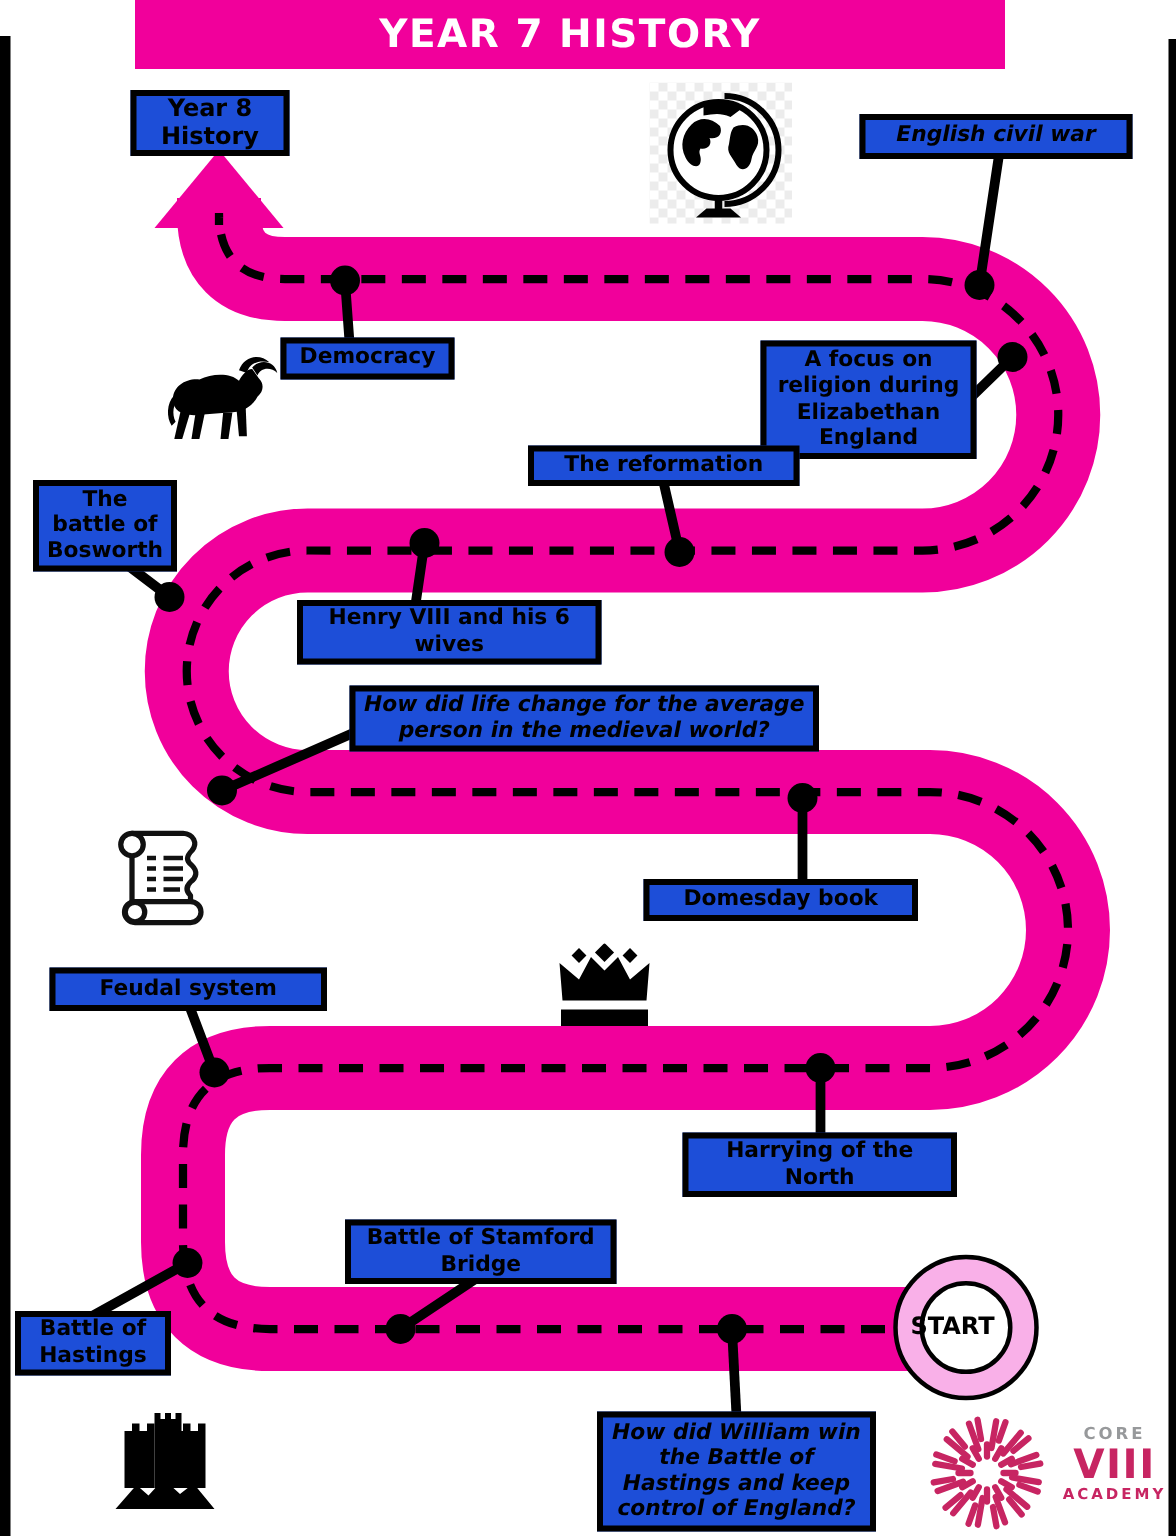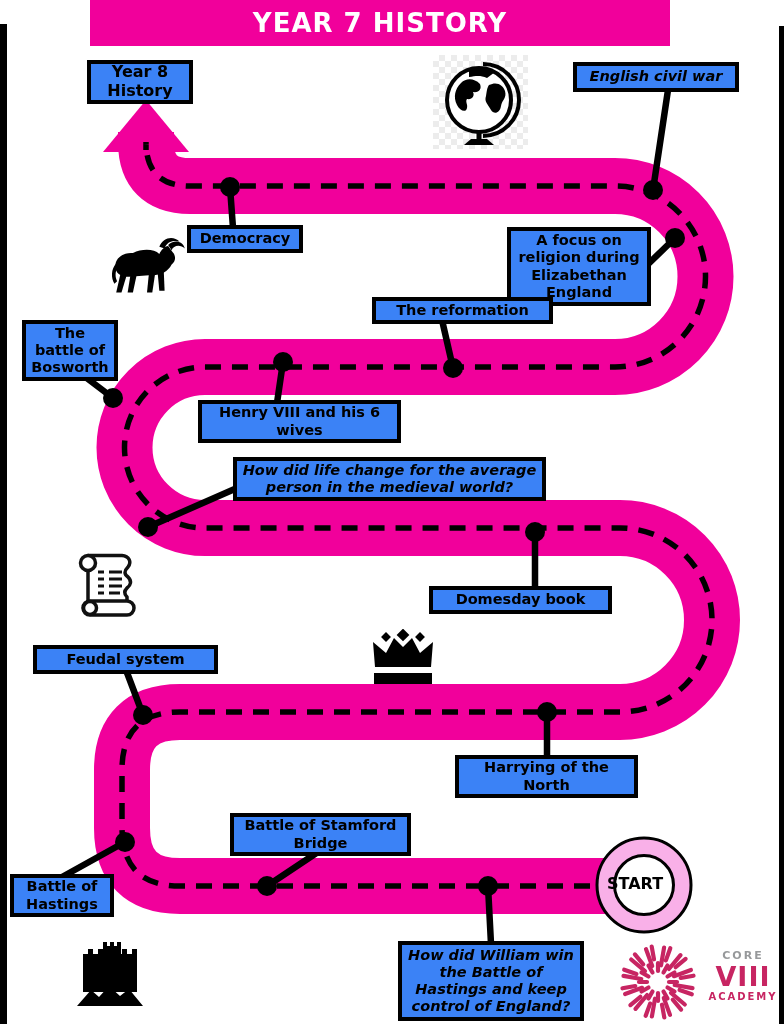--- a/index.html
+++ b/index.html
@@ -5,21 +5,21 @@
   html,body{margin:0;padding:0;background:#fff;}
   #canvas{position:relative;width:784px;height:1024px;background:#ffffff;overflow:hidden;
           font-family:"DejaVu Sans","Liberation Sans",sans-serif;}
   .abs{position:absolute;}
   
   .frame{position:absolute;background:#000;}
   
   #banner{left:90px;top:0;width:580px;height:46px;background:#F1009B;color:#fff;
           font-weight:bold;font-size:26px;letter-spacing:1px;text-align:center;line-height:46px;z-index:3;}
   
-  .label{position:absolute;background:#3b82f6;border:4px solid #000;box-sizing:border-box;
+  .label{position:absolute;background:#1d4ed8;border:4px solid #000;box-sizing:border-box;
          font-weight:bold;font-size:14.5px;line-height:1.18;color:#000;text-align:center;
          display:flex;align-items:center;justify-content:center;white-space:pre-line;z-index:3;}
   .italic{font-style:italic;}
   #roadsvg{left:0;top:0;z-index:1;}
   .icon{z-index:2;}
   #globe-wrap{left:433px;top:55px;width:95px;height:94px;
               background-color:#f3f3f3;
               background:repeating-conic-gradient(#ececec 0% 25%, #ffffff 0% 50%) 0 0/12px 12px;}
   #start-label{left:607px;top:874px;width:74px;font-weight:bold;
                font-size:16px;color:#000;z-index:3;}
@@ -85,27 +85,27 @@
     <g>
       <circle cx="644" cy="885" r="47" fill="#F9B0E8" stroke="#000" stroke-width="3"></circle>
       <circle cx="644" cy="885" r="29.5" fill="#fff" stroke="#000" stroke-width="3"></circle>
     </g>
   </svg>
 
   <div id="start-label" class="abs">START</div>
 
   <div class="label" style="left:87px;top:60px;width:106px;height:44px;font-size:16px;">Year 8
 History</div>
-  <div class="label italic" style="left:573px;top:62px;width:166px;height:30px;">English civil war</div>
+  <div class="label italic" style="left:573px;top:76px;width:182px;height:30px;">English civil war</div>
   <div class="label" style="left:187px;top:225px;width:116px;height:28px;">Democracy</div>
   <div class="label" style="left:507px;top:227px;width:144px;height:79px;">A focus on
 religion during
 Elizabethan
 England</div>
-  <div class="label" style="left:352px;top:297px;width:181px;height:27px;margin-left:20px;">The reformation</div>
+  <div class="label" style="left:352px;top:297px;width:181px;height:27px;">The reformation</div>
   <div class="label" style="left:22px;top:320px;width:96px;height:61px;">The
 battle of
 Bosworth</div>
   <div class="label" style="left:198px;top:400px;width:203px;height:43px;">Henry VIII and his 6
 wives</div>
   <div class="label italic" style="left:233px;top:457px;width:313px;height:44px;">How did life change for the average
 person in the medieval world?</div>
   <div class="label" style="left:429px;top:586px;width:183px;height:28px;">Domesday book</div>
   <div class="label" style="left:33px;top:645px;width:185px;height:29px;">Feudal system</div>
   <div class="label" style="left:455px;top:755px;width:183px;height:43px;">Harrying of the

